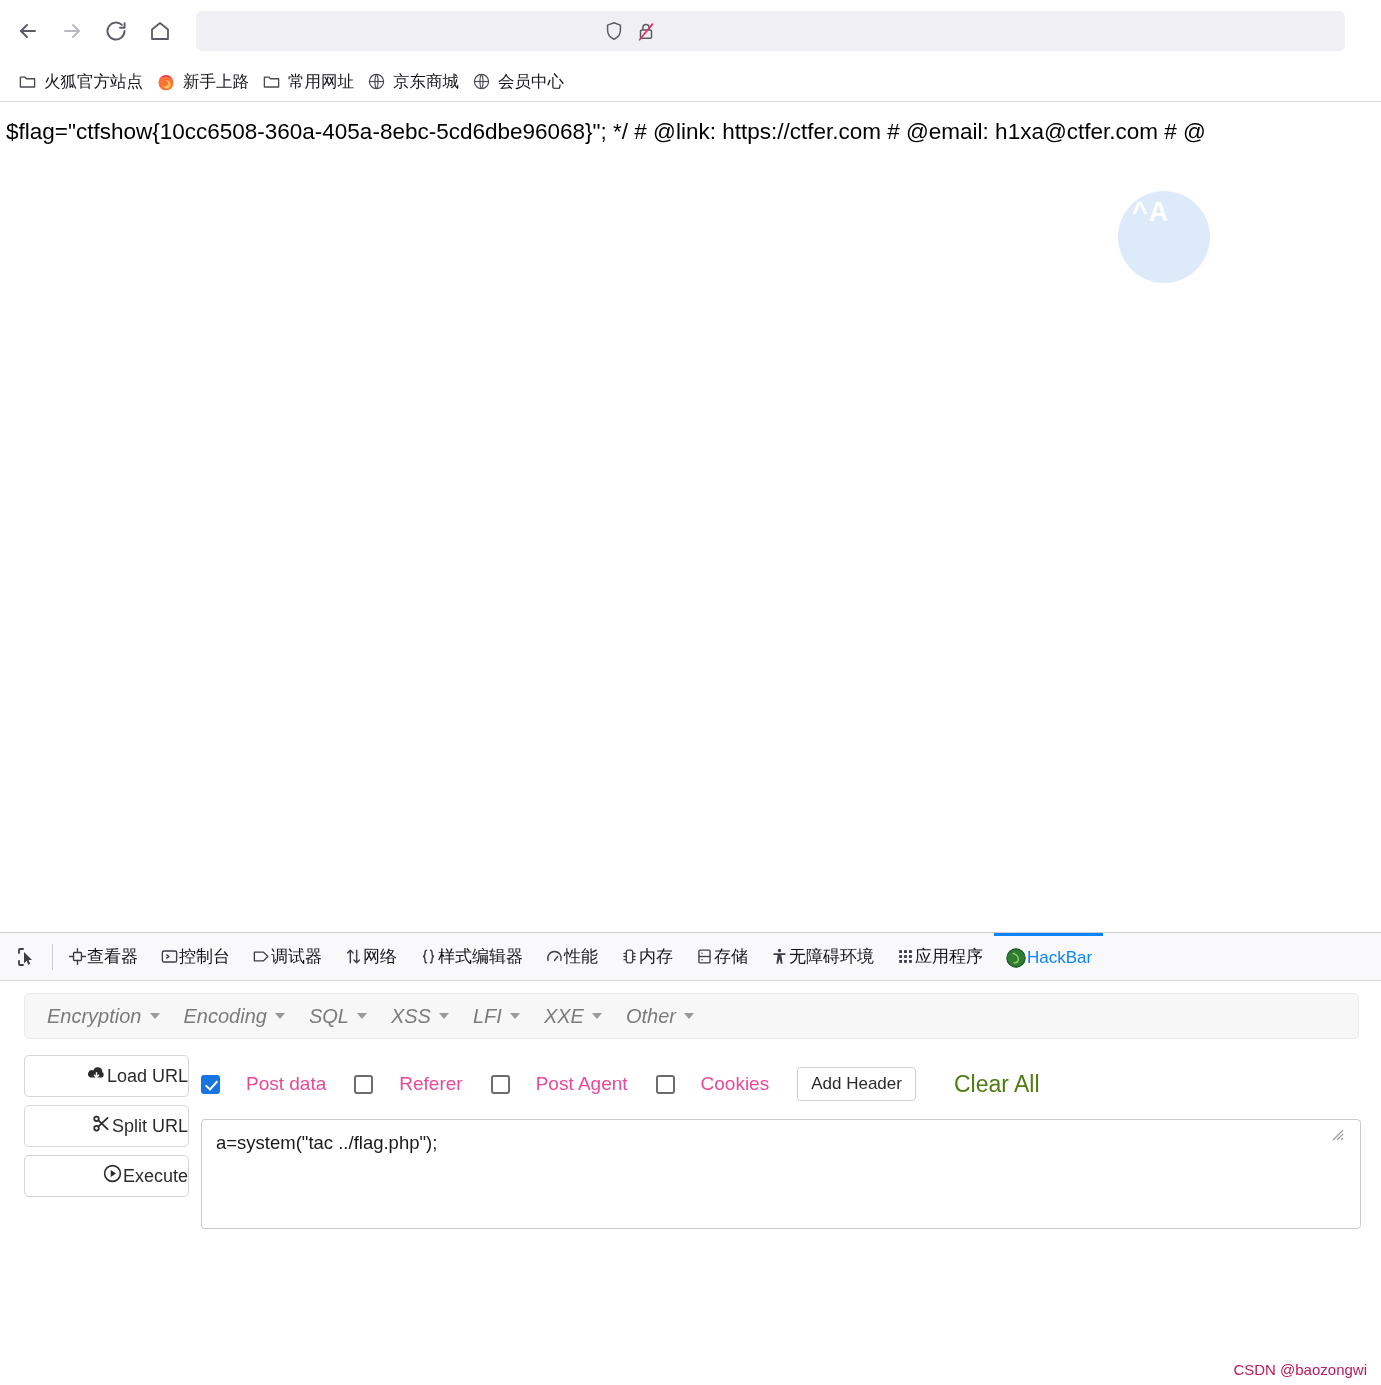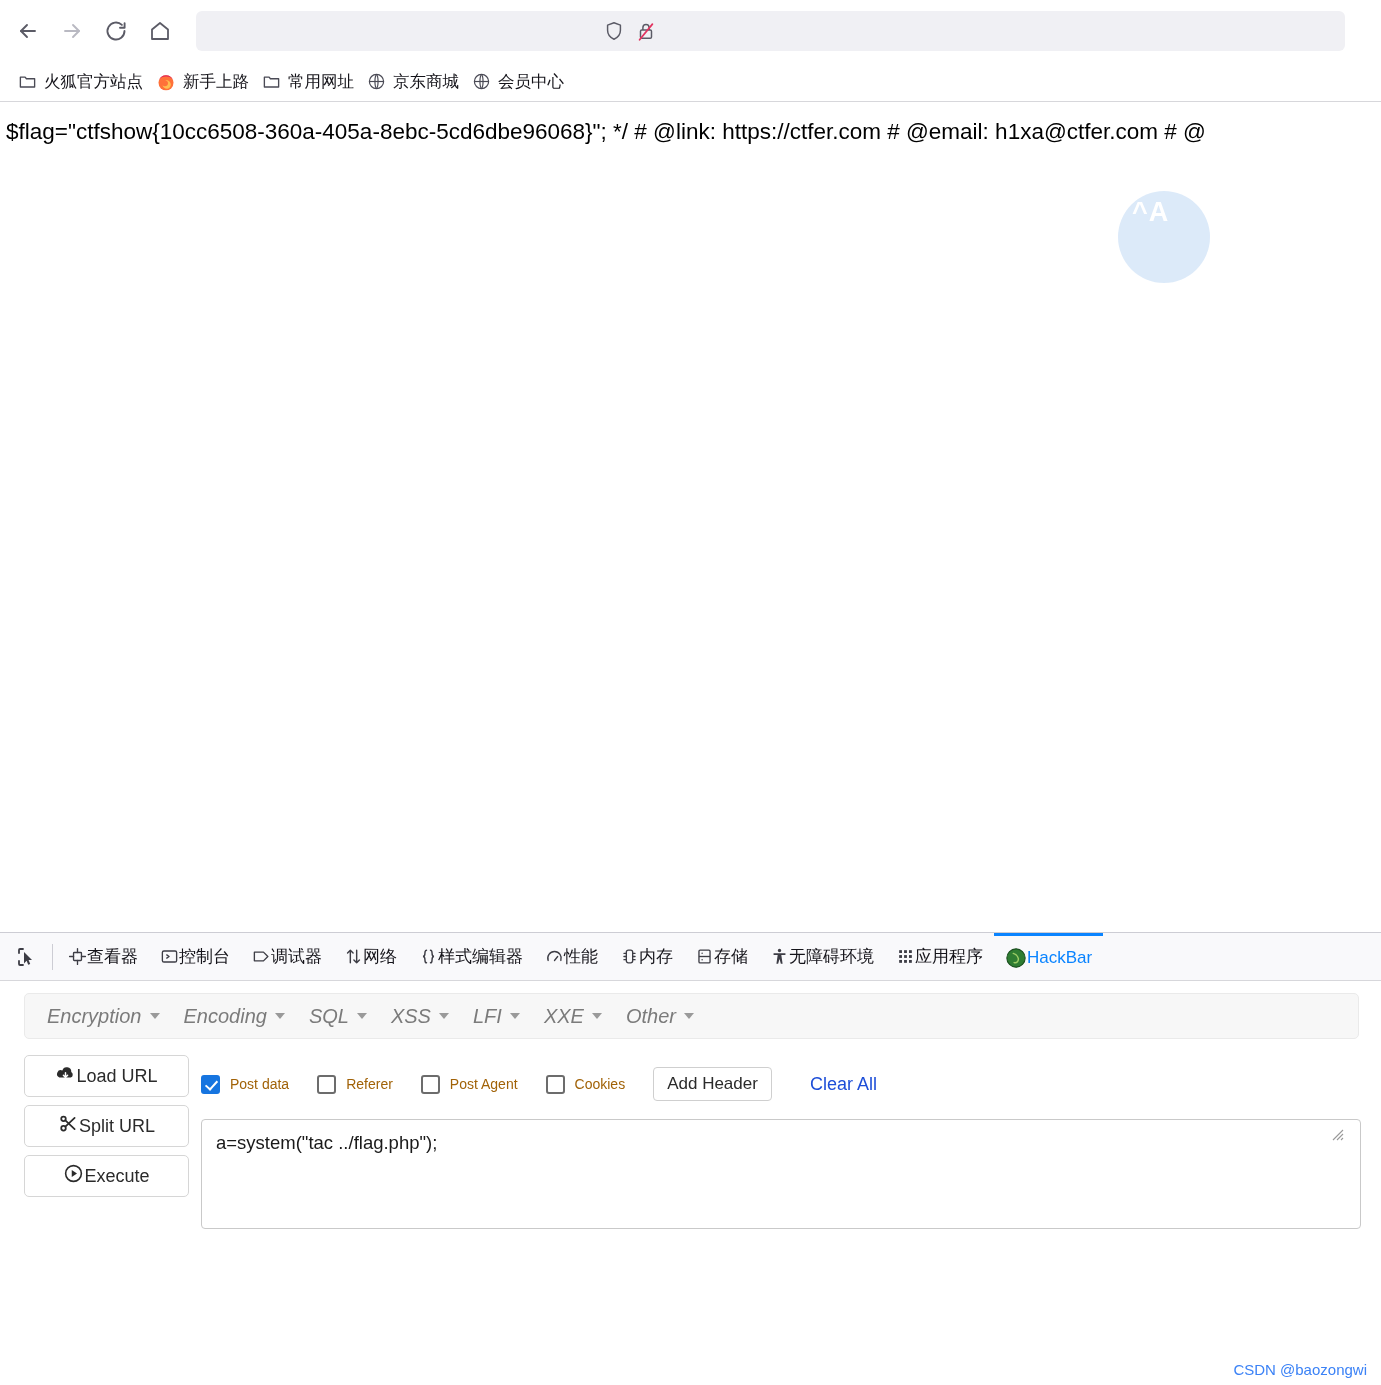--- a/index.html
+++ b/index.html
@@ -223,21 +223,21 @@
     gap: 8px;
     padding-top: 6px;
   }
   .hb-btn {
     height: 40px;
     border: 1px solid #d6d6d6;
     border-radius: 5px;
     background: #ffffff;
     display: flex;
     align-items: center;
-    justify-content: center;
+    justify-content: flex-end;
     font-size: 18px;
     color: #2b2b2b;
     cursor: pointer;
   }
   .hb-right { flex: 1; padding-left: 12px; }
 
   .hb-url {
     width: 1122px;
     height: 96px;
     border: 1px solid #c9c9c9;
@@ -263,23 +263,23 @@
   .hb-opts {
     display: flex;
     align-items: center;
     gap: 0;
     margin-top: 18px;
     height: 34px;
   }
   .opt {
     display: flex;
     align-items: center;
-    gap: 10px;
-    font-size: 14px;
-    color: #a16207;
+    gap: 26px;
+    font-size: 19px;
+    color: #ec4899;
     margin-right: 28px;
     cursor: pointer;
     white-space: nowrap;
   }
   .cb {
     width: 19px; height: 19px;
     border: 2px solid #6c6c6c;
     border-radius: 3px;
     box-sizing: border-box;
     background: #fff;
@@ -304,22 +304,22 @@
     border: 1px solid #cfcfcf;
     border-radius: 4px;
     background: #fff;
     padding: 6px 13px;
     font-size: 17px;
     color: #2b2b2b;
     cursor: pointer;
     margin-right: 38px;
   }
   .clearall {
-    font-size: 18px;
-    color: #1d4ed8;
+    font-size: 23px;
+    color: #4d7c0f;
     cursor: pointer;
   }
 
   .hb-post {
     margin-top: 18px;
     width: 1160px;
     height: 110px;
     border: 1px solid #c9c9c9;
     border-radius: 4px;
     box-sizing: border-box;
@@ -331,21 +331,21 @@
     outline: none;
     background: #fff;
     display: block;
   }
 
   .watermark {
     position: absolute;
     right: 14px;
     bottom: 6px;
     font-size: 15px;
-    color: #3b82f6;
+    color: #be185d;
     z-index: 5;
   }
 </style>
 </head>
 <body>
 
 <div id="root">
 
   <div class="nav-bar">
     <div class="nav-btn">

